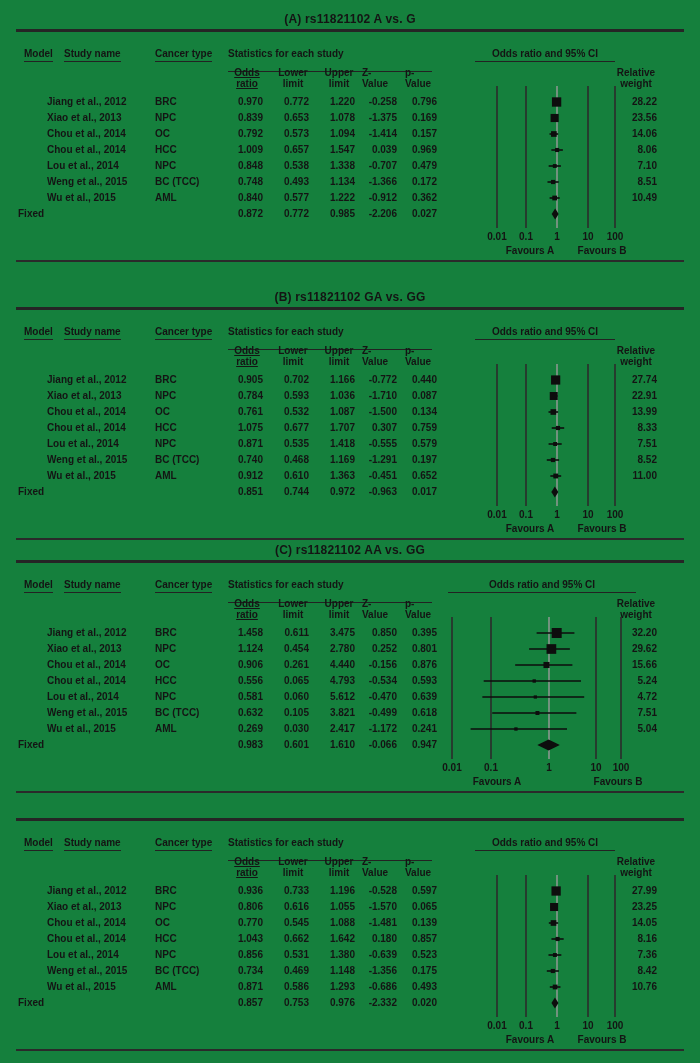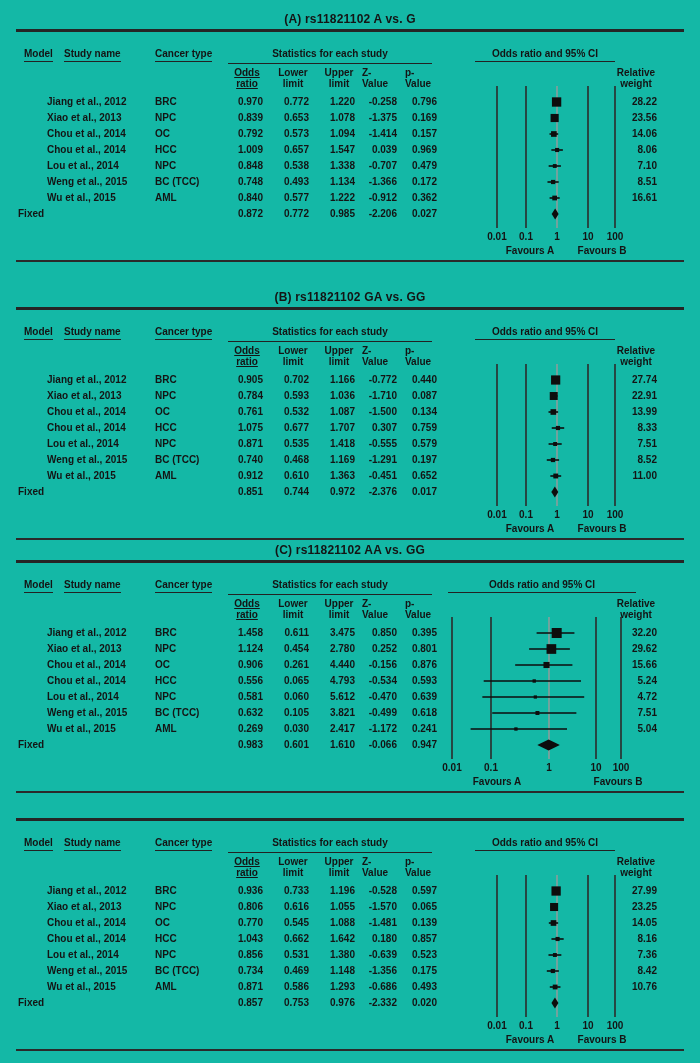--- a/index.html
+++ b/index.html
@@ -1,35 +1,35 @@
 <!DOCTYPE html>
 <html><head>
 <meta charset="utf-8">
 <style>
   html,body { margin:0; padding:0; background:#ffffff; }
   .page {
     position:relative; width:700px; height:1063px;
-    background:#14b8a6; overflow:hidden;
+    background:#15803d; overflow:hidden;
     font-family:"Liberation Sans", sans-serif;
     font-weight:bold; color:#141414;
     -webkit-font-smoothing:antialiased;
   }
   .panel { position:absolute; left:0; width:700px; height:266px; }
   .panel-title {
     position:absolute; top:10px; left:0; width:100%;
     text-align:center; font-size:12px; letter-spacing:0.2px;
   }
   .rule-thick { position:absolute; top:27px; left:16px; width:668px; height:3px; background:#252525; }
   .rule-thin  { position:absolute; top:258px; left:16px; width:668px; height:2px; background:#2a2a2a; }
   .hdr { position:absolute; top:46px; font-size:10px; line-height:11px; }
   .u { border-bottom:1.5px solid #222; padding-bottom:2px; }
   .hdr-model { left:24px; }
   .hdr-study { left:64px; }
   .hdr-cancer { left:155px; }
-  .hdr-stats { left:228px; width:204px; text-align:center; border-bottom:1.5px solid #222; padding-bottom:4px; }
+  .hdr-stats { left:228px; width:204px; text-align:left; border-bottom:1.5px solid #222; padding-bottom:12px; }
   .hdr-orci  { left:475px; width:140px; text-align:center; border-bottom:1.5px solid #222; padding-bottom:2px; }
   .panel[data-panel="2"] .hdr-orci { left:448px; width:188px; }
   .hdr2 { position:absolute; top:66px; font-size:10px; line-height:10.5px; }
   .h-odds  { left:228px; width:38px; text-align:center;text-decoration:underline; }
   .h-lower { left:272px; width:42px; text-align:center; }
   .h-upper { left:318px; width:42px; text-align:center; }
   .h-z     { left:362px; width:36px; text-align:left; }
   .h-p     { left:405px; width:36px; text-align:left; }
   .h-weight{ left:600px; width:72px; text-align:center; }
   .rows { position:absolute; top:92px; left:0; width:700px; }
@@ -134,21 +134,21 @@
   </div>
         <div class="trow">
 
     <span class="cell c-study">Wu et al., 2015</span>
     <span class="cell c-cancer">AML</span>
     <span class="cell c-or">0.840</span>
     <span class="cell c-lower">0.577</span>
     <span class="cell c-upper">1.222</span>
     <span class="cell c-z">-0.912</span>
     <span class="cell c-p">0.362</span>
-    <span class="cell c-weight">16.61</span>
+    <span class="cell c-weight">10.49</span>
   </div>
         <div class="trow">
     <span class="cell c-model">Fixed</span>
 
     <span class="cell c-or">0.872</span>
     <span class="cell c-lower">0.772</span>
     <span class="cell c-upper">0.985</span>
     <span class="cell c-z">-2.206</span>
     <span class="cell c-p">0.027</span>
 
@@ -276,21 +276,21 @@
     <span class="cell c-z">-0.451</span>
     <span class="cell c-p">0.652</span>
     <span class="cell c-weight">11.00</span>
   </div>
         <div class="trow">
     <span class="cell c-model">Fixed</span>
 
     <span class="cell c-or">0.851</span>
     <span class="cell c-lower">0.744</span>
     <span class="cell c-upper">0.972</span>
-    <span class="cell c-z">-2.376</span>
+    <span class="cell c-z">-0.963</span>
     <span class="cell c-p">0.017</span>
 
   </div>
       </div>
     <svg class="plot" viewBox="0 0 260 190">
         <line x1="77" y1="8" x2="77" y2="150" stroke="#2b2b2b" stroke-width="1.6"></line>
         <text x="77" y="162" text-anchor="middle">0.01</text>
         <line x1="106" y1="8" x2="106" y2="150" stroke="#2b2b2b" stroke-width="1.6"></line>
         <text x="106" y="162" text-anchor="middle">0.1</text>
         <line x1="137" y1="8" x2="137" y2="150" stroke="#9a9a9a" stroke-width="1.4"></line>

